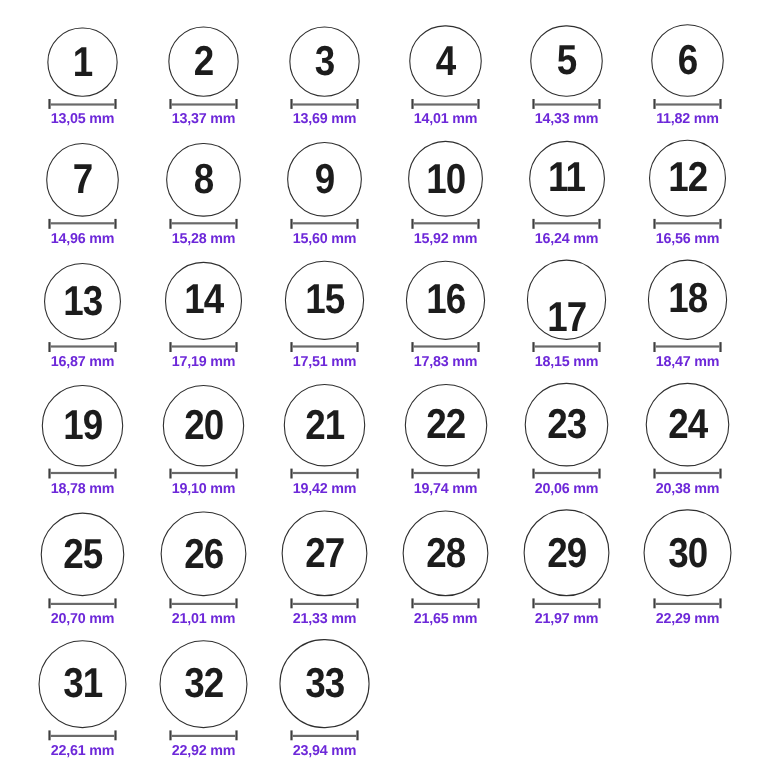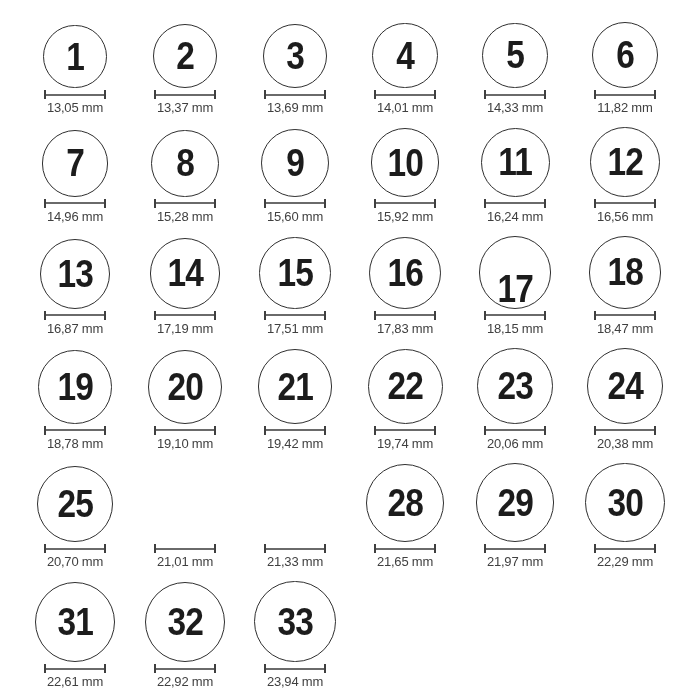--- a/index.html
+++ b/index.html
@@ -58,22 +58,22 @@
     content: "";
     position: absolute;
     left: 0;
     right: 0;
     top: 3.5px;
     height: 2px;
     background: #6a6a6a;
   }
   .label {
     font-size: 13px;
-    font-weight: 400;
-    color: #404040;
+    font-weight: 700;
+    color: #6d28d9;
     line-height: 13px;
     letter-spacing: -0.2px;
     white-space: nowrap;
   }
 </style>
 </head>
 <body>
 
 <div class="chart-grid">
   <div class="cell">
@@ -270,25 +270,31 @@
 
   <div class="cell">
     <div class="circle" style="width: 76.7px; height: 76.7px;">
       <span class="num">25</span>
     </div>
     <div class="measure"></div>
     <div class="label">20,70 mm</div>
   </div>
 
   <div class="cell">
+    <div class="circle" style="width: 77.3px; height: 77.3px;">
+      <span class="num">26</span>
+    </div>
     <div class="measure"></div>
     <div class="label">21,01 mm</div>
   </div>
 
   <div class="cell">
+    <div class="circle" style="width: 77.8px; height: 77.8px;">
+      <span class="num">27</span>
+    </div>
     <div class="measure"></div>
     <div class="label">21,33 mm</div>
   </div>
 
   <div class="cell">
     <div class="circle" style="width: 78.3px; height: 78.3px;">
       <span class="num">28</span>
     </div>
     <div class="measure"></div>
     <div class="label">21,65 mm</div>

